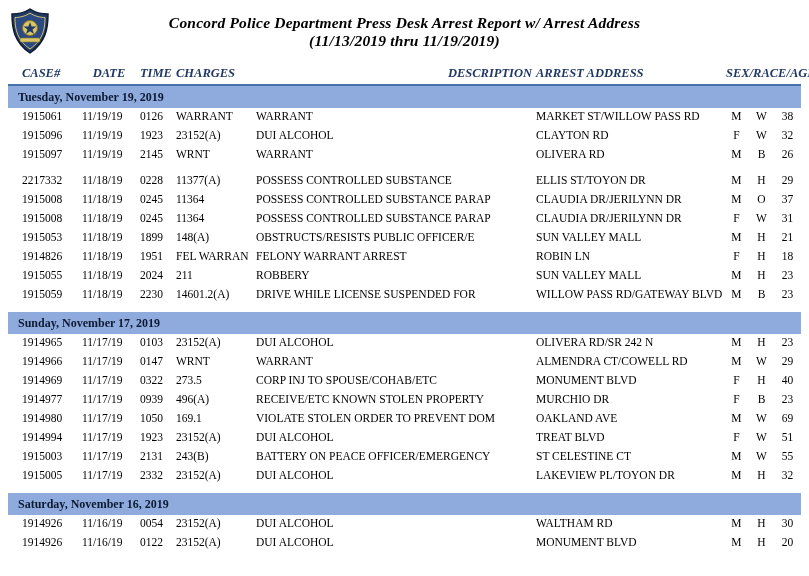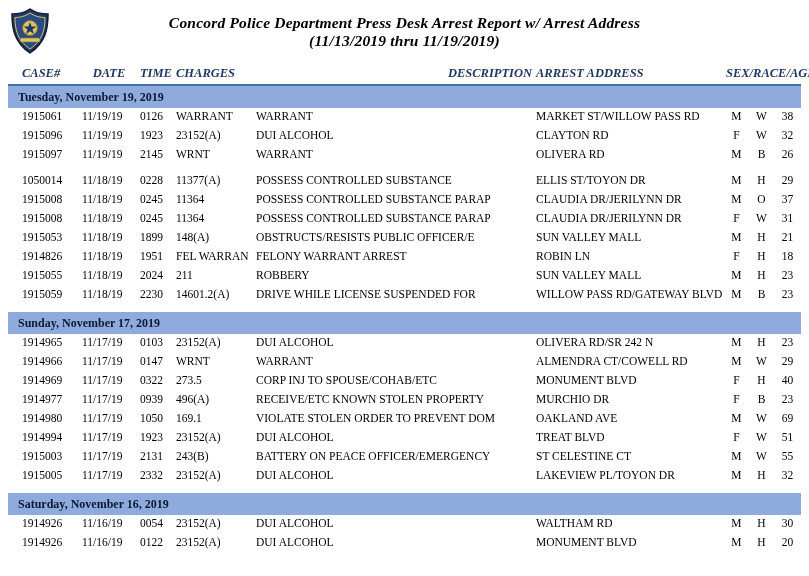--- a/index.html
+++ b/index.html
@@ -169,21 +169,21 @@
           <td class="description">WARRANT</td>
           <td class="address">OLIVERA RD</td>
           <td class="sex">M</td>
           <td class="race">B</td>
           <td class="age">26</td>
         </tr>
         <tr class="spacer">
           <td colspan="9"></td>
         </tr>
         <tr class="data-row">
-          <td class="case">1050014</td>
+          <td class="case">2217332</td>
           <td class="date">11/18/19</td>
           <td class="time">0228</td>
           <td class="charges">11377(A)</td>
           <td class="description">POSSESS CONTROLLED SUBSTANCE</td>
           <td class="address">ELLIS ST/TOYON DR</td>
           <td class="sex">M</td>
           <td class="race">H</td>
           <td class="age">29</td>
         </tr>
         <tr class="data-row">

